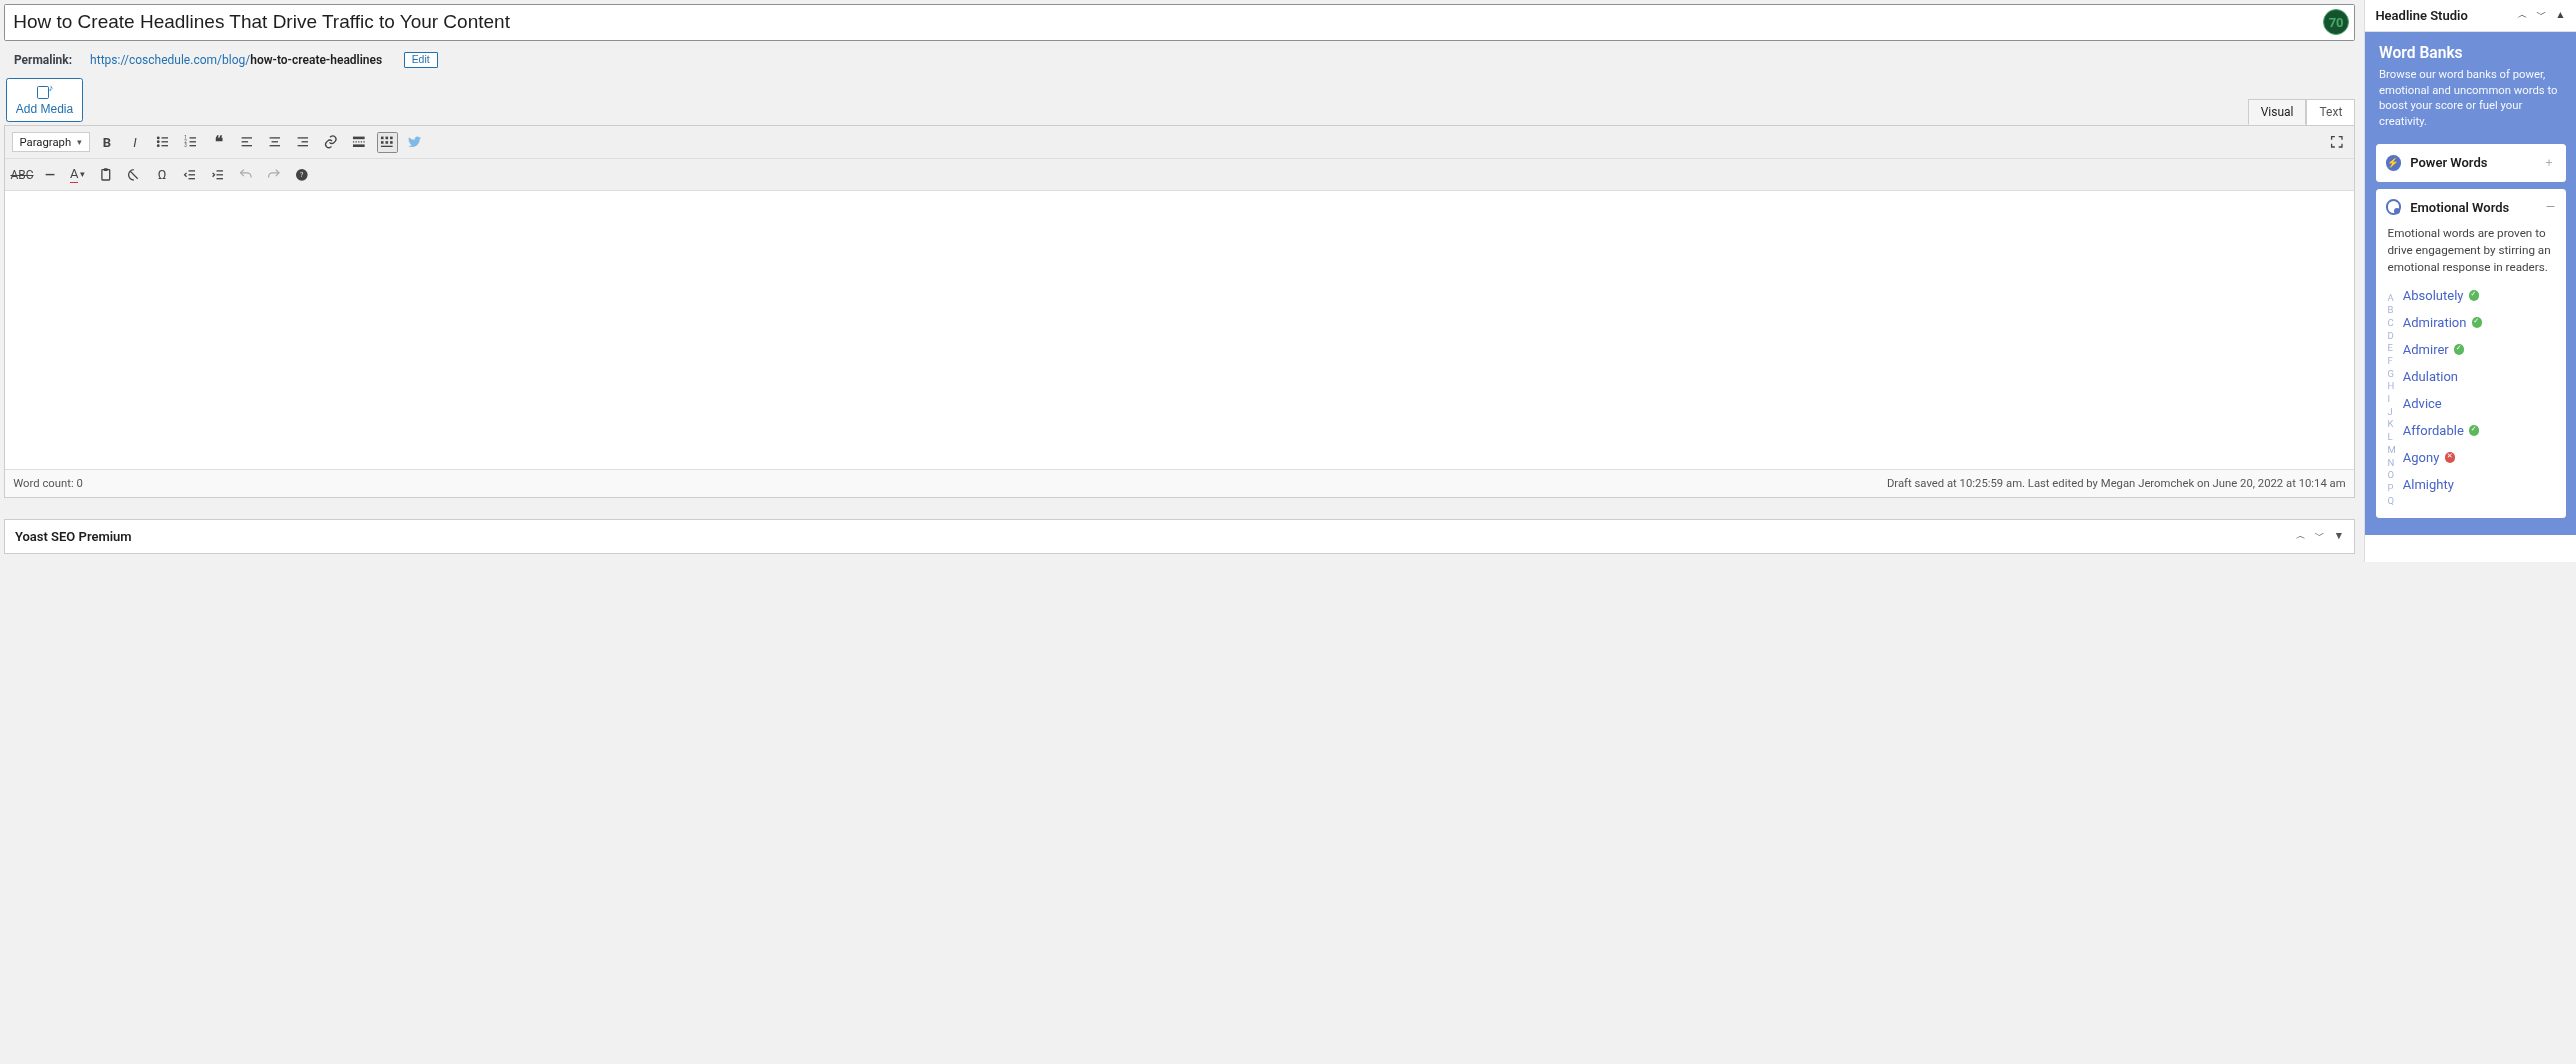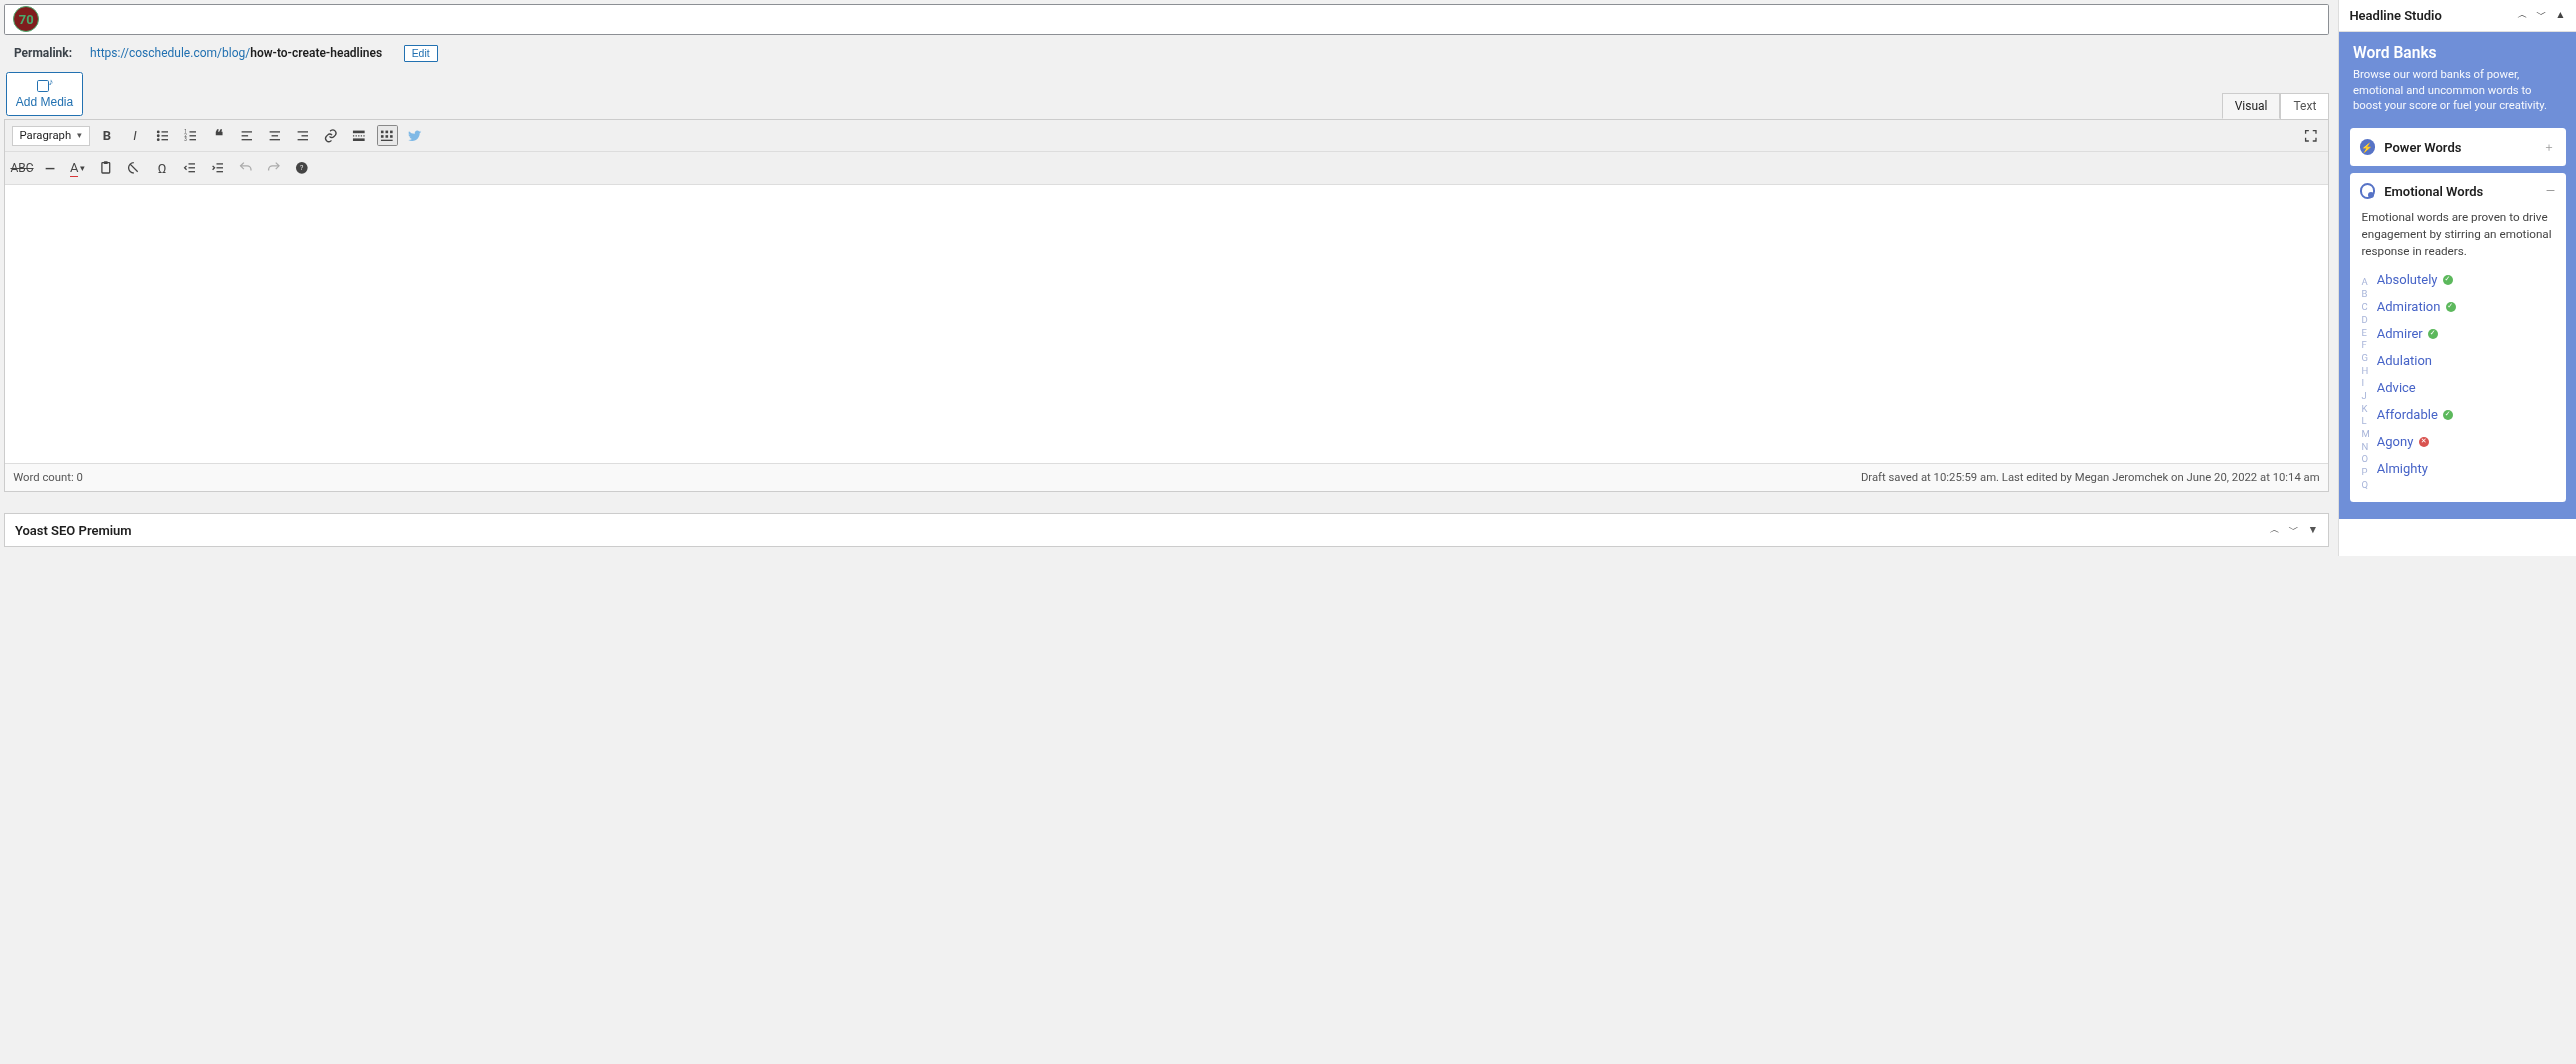--- a/index.html
+++ b/index.html
@@ -4,38 +4,38 @@
   <style>
     * { box-sizing: border-box; margin: 0; padding: 0; }
     body {
       font-family: -apple-system, BlinkMacSystemFont, "Segoe UI", Roboto, sans-serif;
       background: #f1f1f1;
       color: #1e1e1e;
       font-size: 12px;
     }
     .layout { display: flex; width: 100%; }
     .main { flex: 1; padding: 3.5px 8.7px 8.7px 3.5px; min-width: 0; }
-    .sidebar { width: 238px; background: #fff; border-left: 0.9px solid #ddd; }
+    .sidebar { width: 212px; background: #fff; border-left: 0.9px solid #ddd; }
 
     
     .title-wrap {
       display: flex; align-items: center; gap: 7px;
       background: #fff; border: 0.9px solid #8c8f94; padding: 1.7px 5.2px 1.7px 8.7px;
       border-radius: 1.7px;
     }
     .title-input {
       flex: 1; border: 0; outline: none; padding: 5.2px 0;
       font-size: 19px; font-weight: 500; color: #1e1e1e; background: transparent;
     }
     .score-badge {
       width: 26px; height: 26px; border-radius: 50%;
       border: 1.7px solid #4aa96c; color: #4aa96c;
       display: inline-flex; justify-content: center; align-items: center;
       font-weight: 700; font-size: 13px;
-      background: #7f1d1d;
+      background: #14532d;
     }
 
     
     .permalink { padding: 10.4px 3.5px 10.4px 10.4px; color: #3c434a; font-size: 12px; display: flex; align-items: center; flex-wrap: wrap; gap: 18px; }
     .permalink a { color: #2271b1; text-decoration: none; }
     .slug { color: #1e1e1e; font-weight: 600; }
     .edit-btn {
       border: 0.9px solid #2271b1; background: #fff; color: #2271b1;
       padding: 1.7px 7px; font-size: 10.4px; margin-left: 3.5px; border-radius: 1px; cursor: pointer;
     }
@@ -135,20 +135,21 @@
     .dot::after { content: "✓"; color: #fff; font-size: 7px; position: absolute; top: 0; left: 1.7px; }
     .dot.r::after { content: "✕"; left: 2.2px; }
   </style>
 </head>
 <body>
 
 <div class="layout">
 
   <div class="main">
     <div class="title-wrap">
+      <input class="title-input" value="How to Create Headlines That Drive Traffic to Your Content" style="">
       <span class="score-badge">70</span>
     </div>
 
     <div class="permalink">
       <strong>Permalink:</strong>
       <span>
         <a href="#">https://coschedule.com/blog/</a><span class="slug">how-to-create-headlines</span>
       </span>
       <button class="edit-btn">Edit</button>
     </div>

